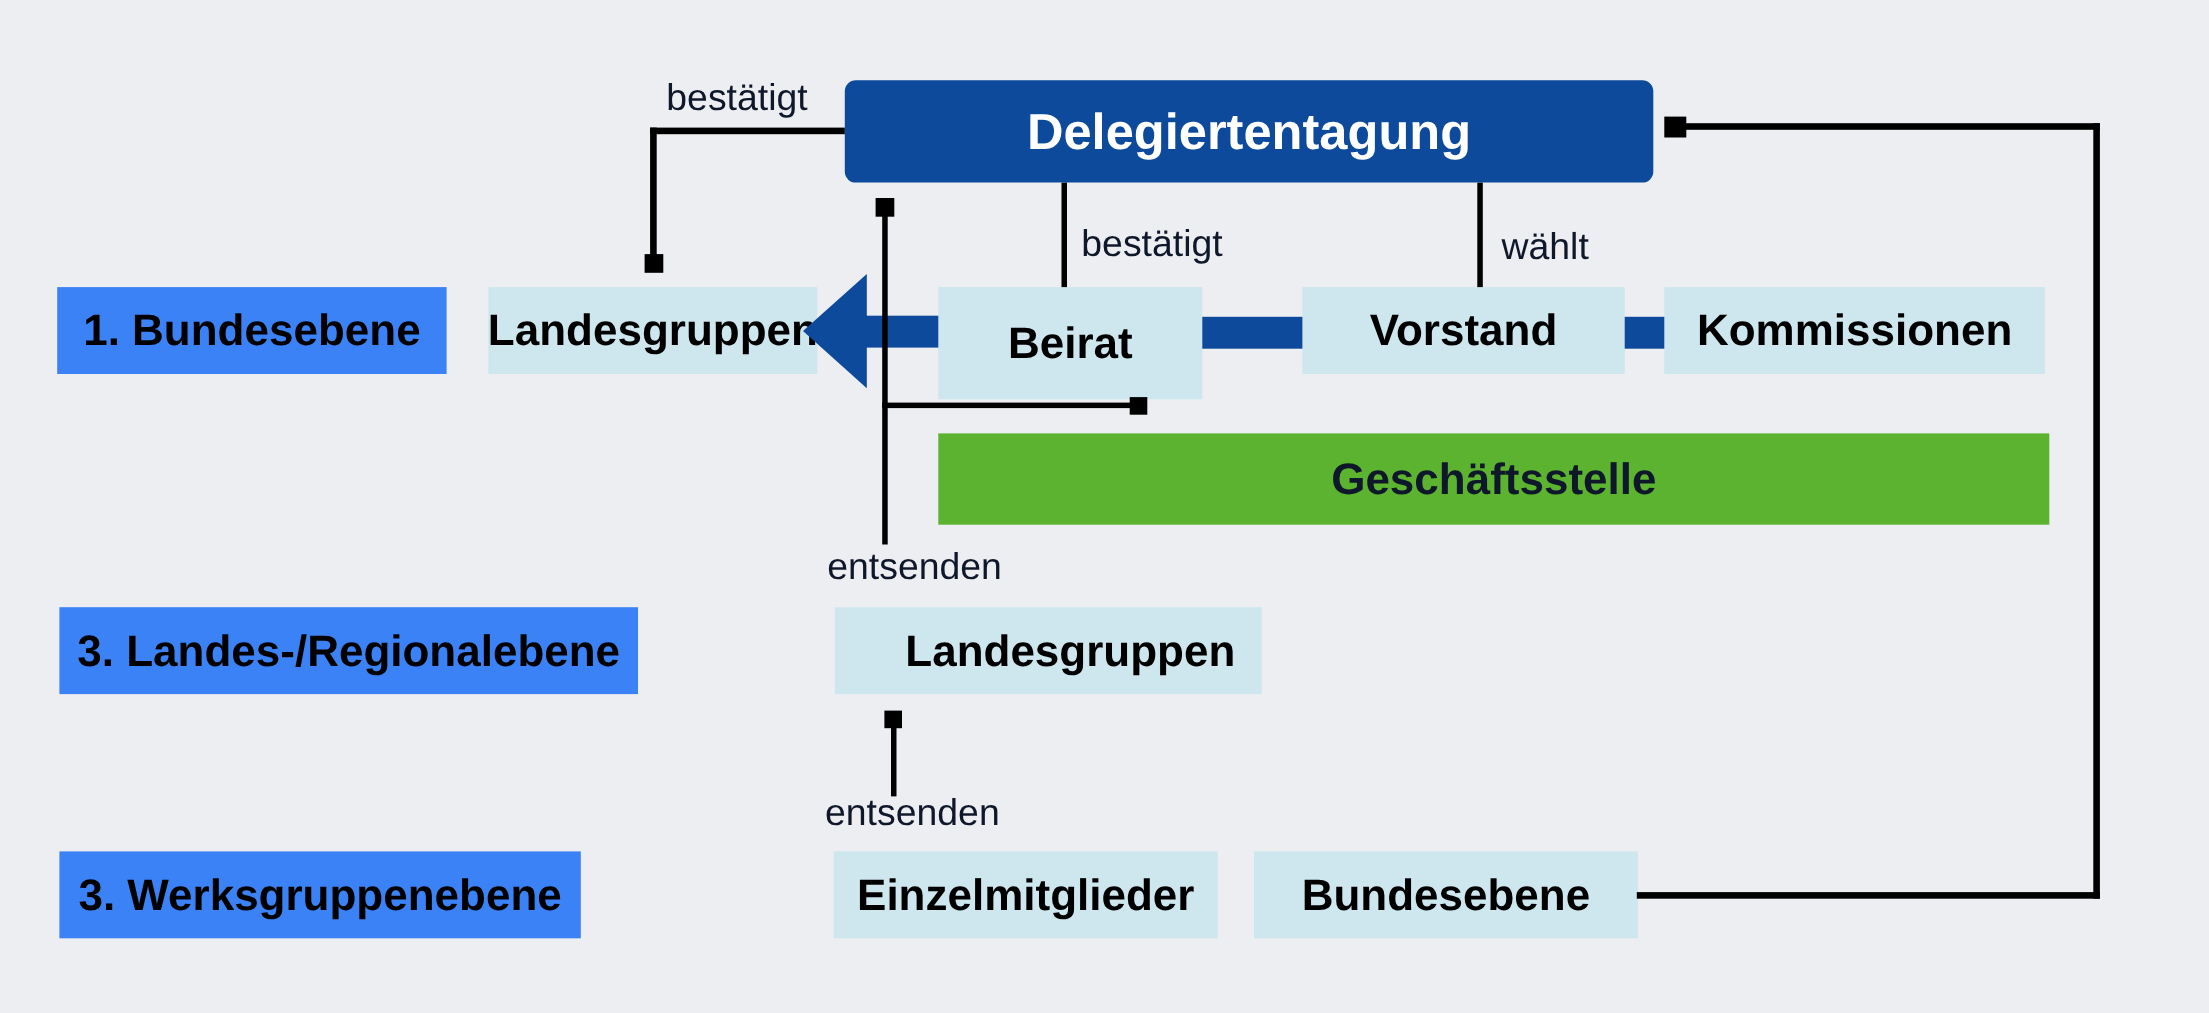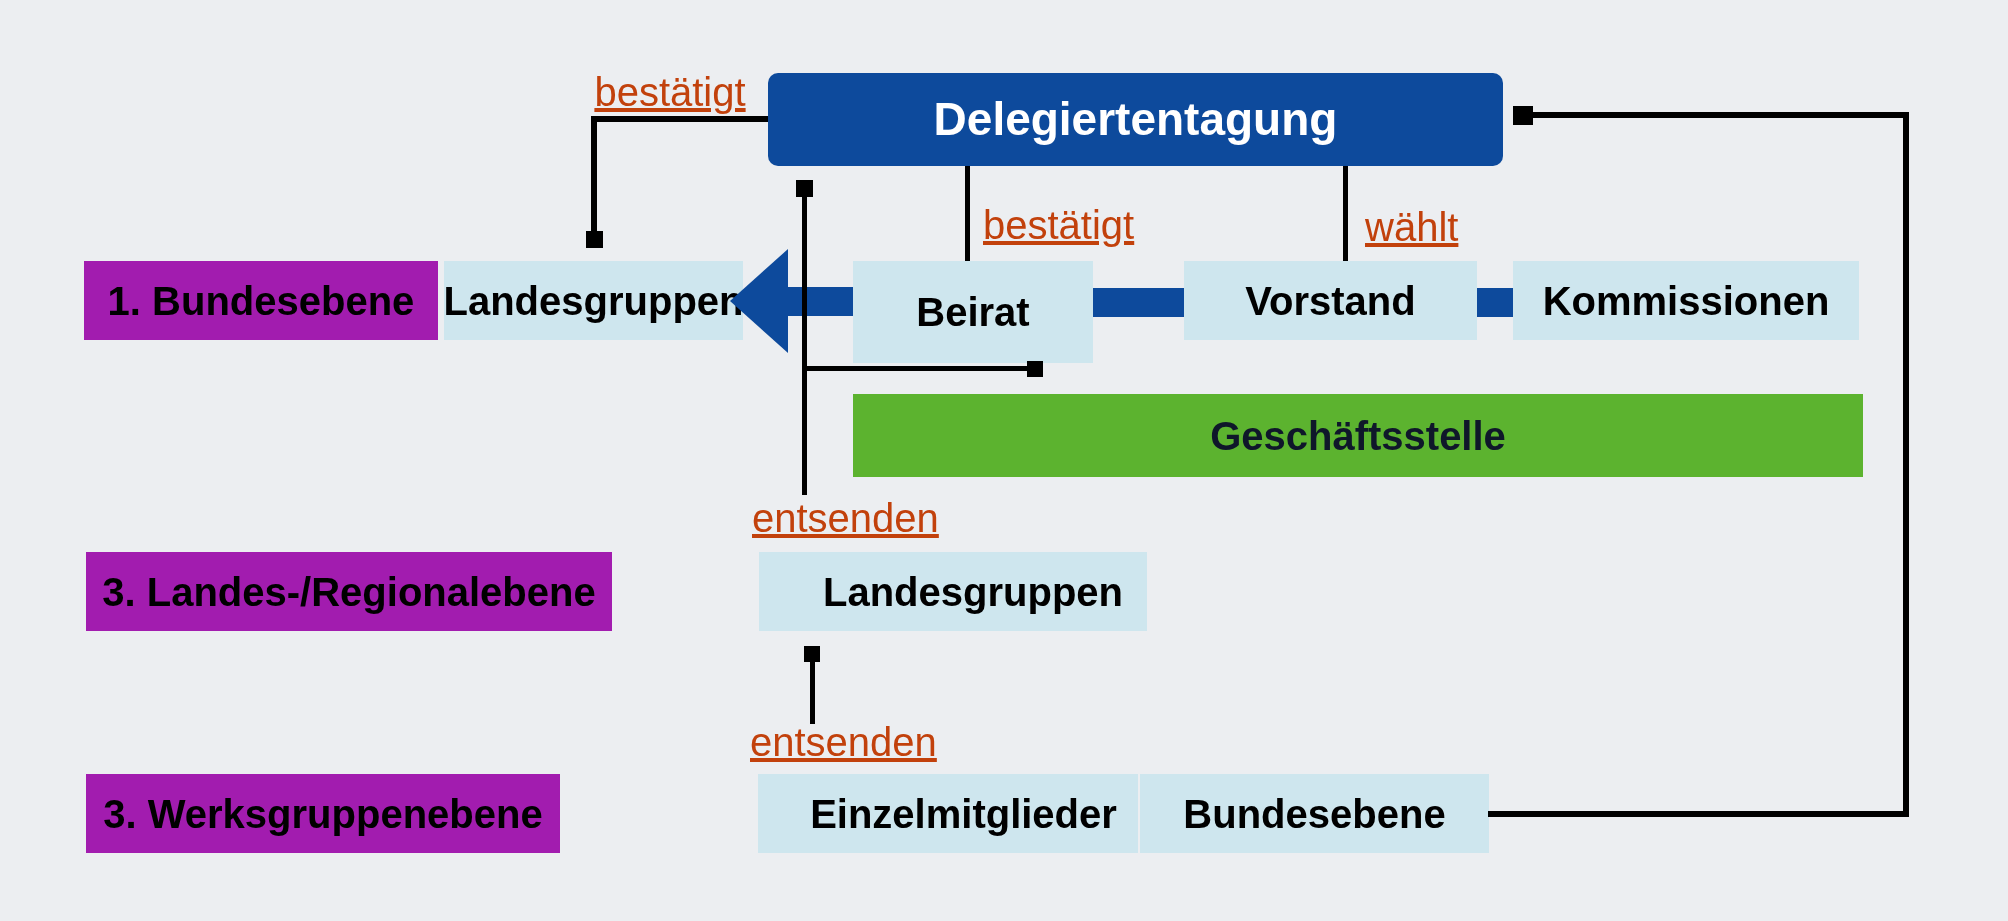--- a/index.html
+++ b/index.html
@@ -19,21 +19,21 @@
     position: absolute;
     display: flex;
     align-items: center;
     justify-content: center;
     font-weight: bold;
     color: #000;
     font-size: 40px;
     text-align: center;
     line-height: 1.05;
   }
-  .level-box   { background: #a21caf; margin-left: 32px; }
+  .level-box   { background: #3b82f6; }
   .node-box    { background: #cee6ee; }
   .title-box   { background: #0d4a9c; color: #fff; font-size: 46px; border-radius: 10px; }
   .green-box   { background: #5cb32f; color: #0f172a; font-size: 40px; }
   .line {
     position: absolute;
     background: #000;
   }
   .sq {
     position: absolute;
     background: #000;
@@ -45,24 +45,23 @@
   .arrow-head {
     position: absolute;
     width: 0;
     height: 0;
     border-top: 52px solid transparent;
     border-bottom: 52px solid transparent;
     border-right: 58px solid #0d4a9c;
   }
   .edge-label {
     position: absolute;
-    font-size: 40px;
-    color: #c2410c;
+    font-size: 34px;
+    color: #0f172a;
     white-space: nowrap;
-    text-decoration: underline;
   }
   .centered { text-align: center; }
 </style>
 </head>
 <body>
 
 <div id="canvas">
 
   <div class="box title-box" style="left:768px; top:73px; width:735px; height:93px;">Delegiertentagung</div>
 
@@ -72,21 +71,21 @@
 
   <div class="box node-box" style="left:444px; top:261px; width:299px; height:79px;">Landesgruppen</div>
   <div class="box node-box" style="left:853px; top:261px; width:240px; height:102px;">Beirat</div>
   <div class="box node-box" style="left:1184px; top:261px; width:293px; height:79px;">Vorstand</div>
   <div class="box node-box" style="left:1513px; top:261px; width:346px; height:79px;">Kommissionen</div>
 
   <div class="box green-box" style="left:853px; top:394px; width:1010px; height:83px;">Geschäftsstelle</div>
 
   <div class="box node-box" style="left:759px; top:552px; width:348px; height:79px;padding-left:40px;">Landesgruppen</div>
 
-  <div class="box node-box" style="left:758px; top:774px; width:349px; height:79px;padding-left:31px;">Einzelmitglieder</div>
+  <div class="box node-box" style="left:758px; top:774px; width:349px; height:79px;">Einzelmitglieder</div>
   <div class="box node-box" style="left:1140px; top:774px; width:349px; height:79px;">Bundesebene</div>
 
   <div class="arrow-head" style="left:730px; top:249px;"></div>
   <div class="blue-seg" style="left:785px; top:287px; width:68px; height:29px;"></div>
 
   <div class="blue-seg" style="left:1093px; top:288px; width:91px; height:29px;"></div>
   <div class="blue-seg" style="left:1477px; top:288px; width:36px; height:29px;"></div>
 
   <div class="line" style="left:591px; top:116px; width:177px; height:6px;"></div>
   <div class="line" style="left:591px; top:116px; width:6px; height:118px;"></div>

